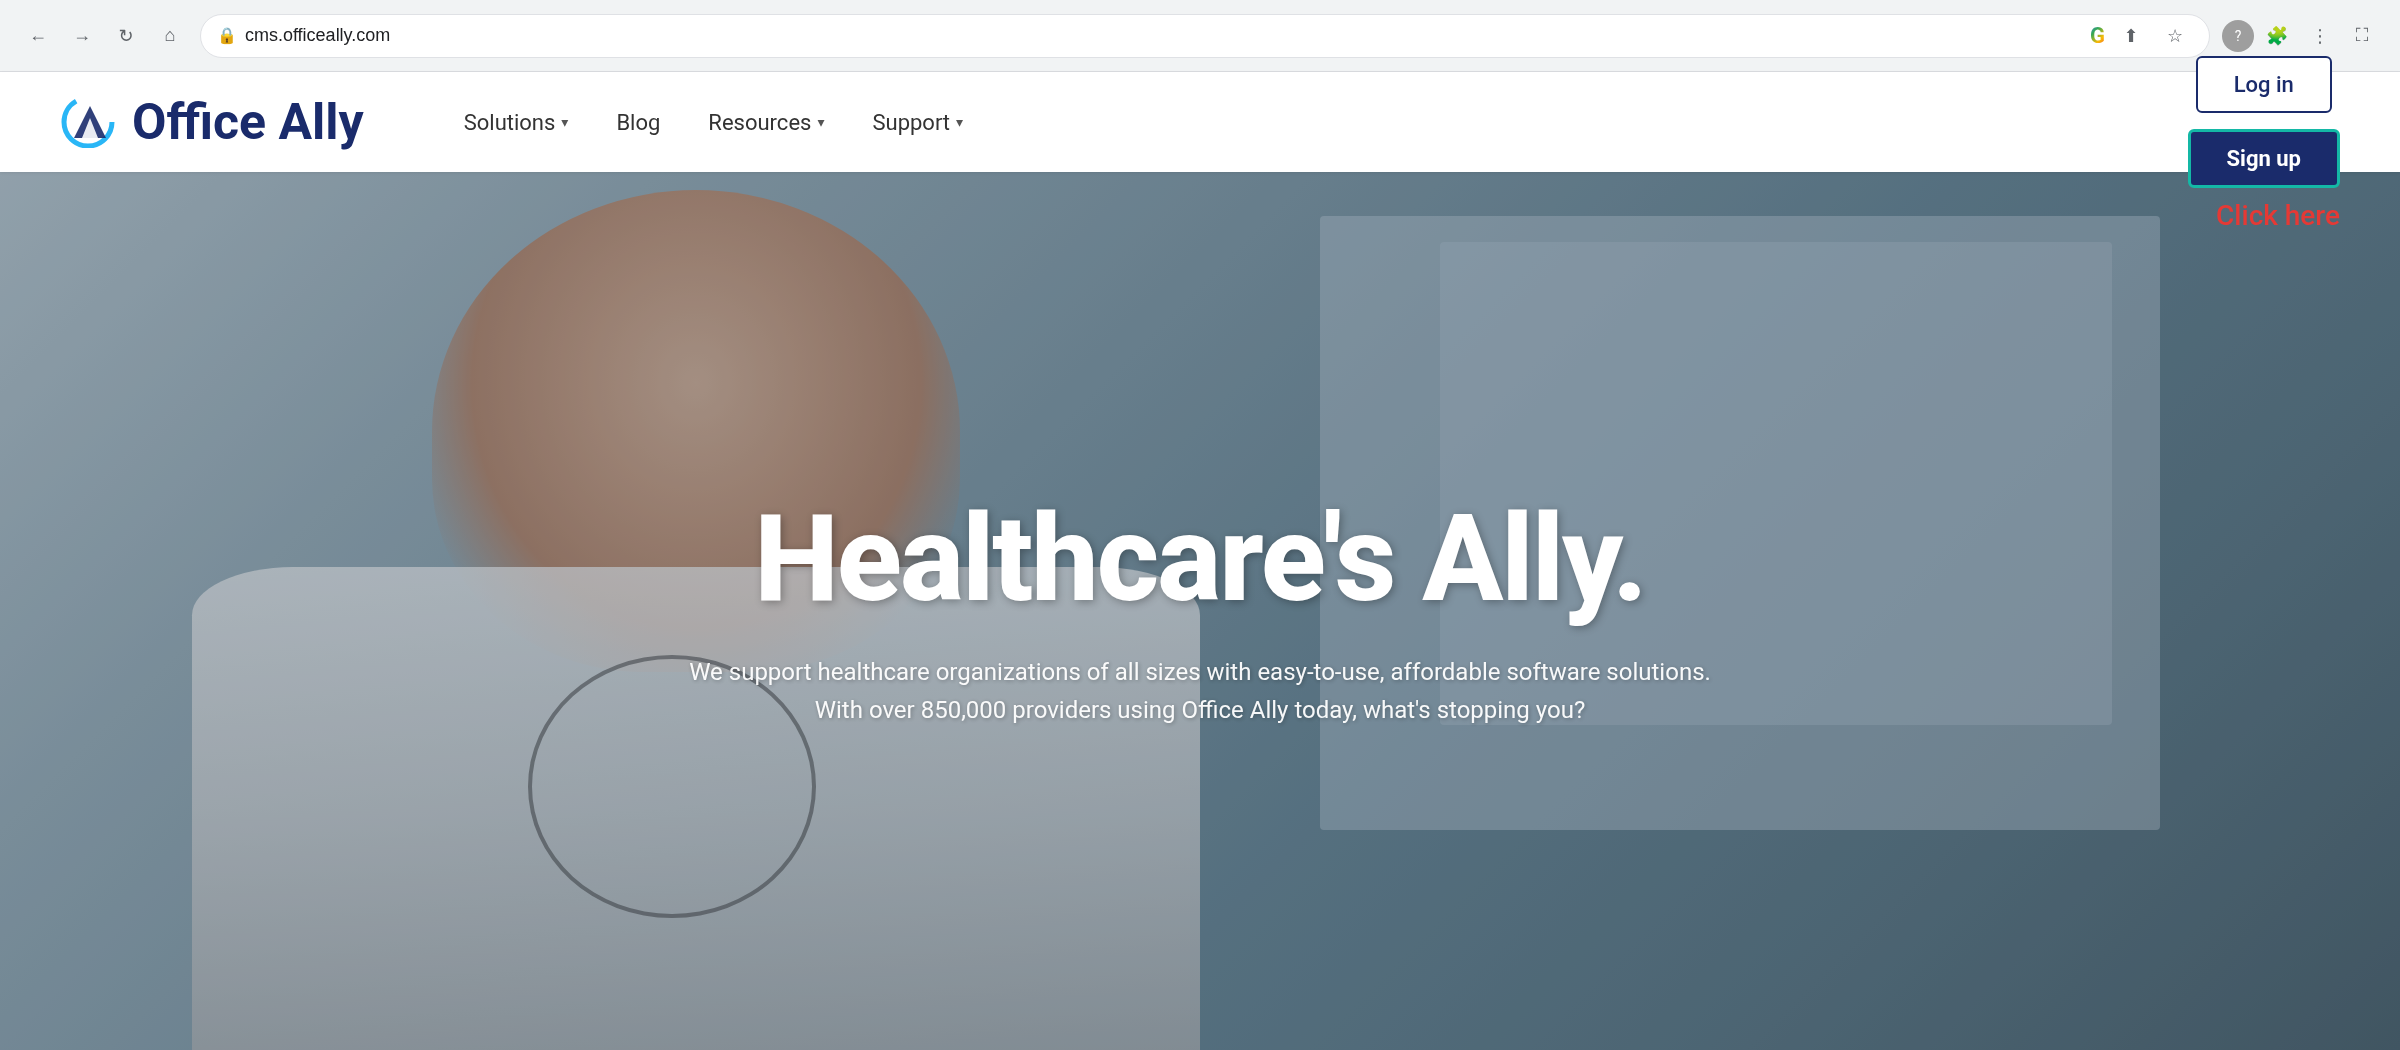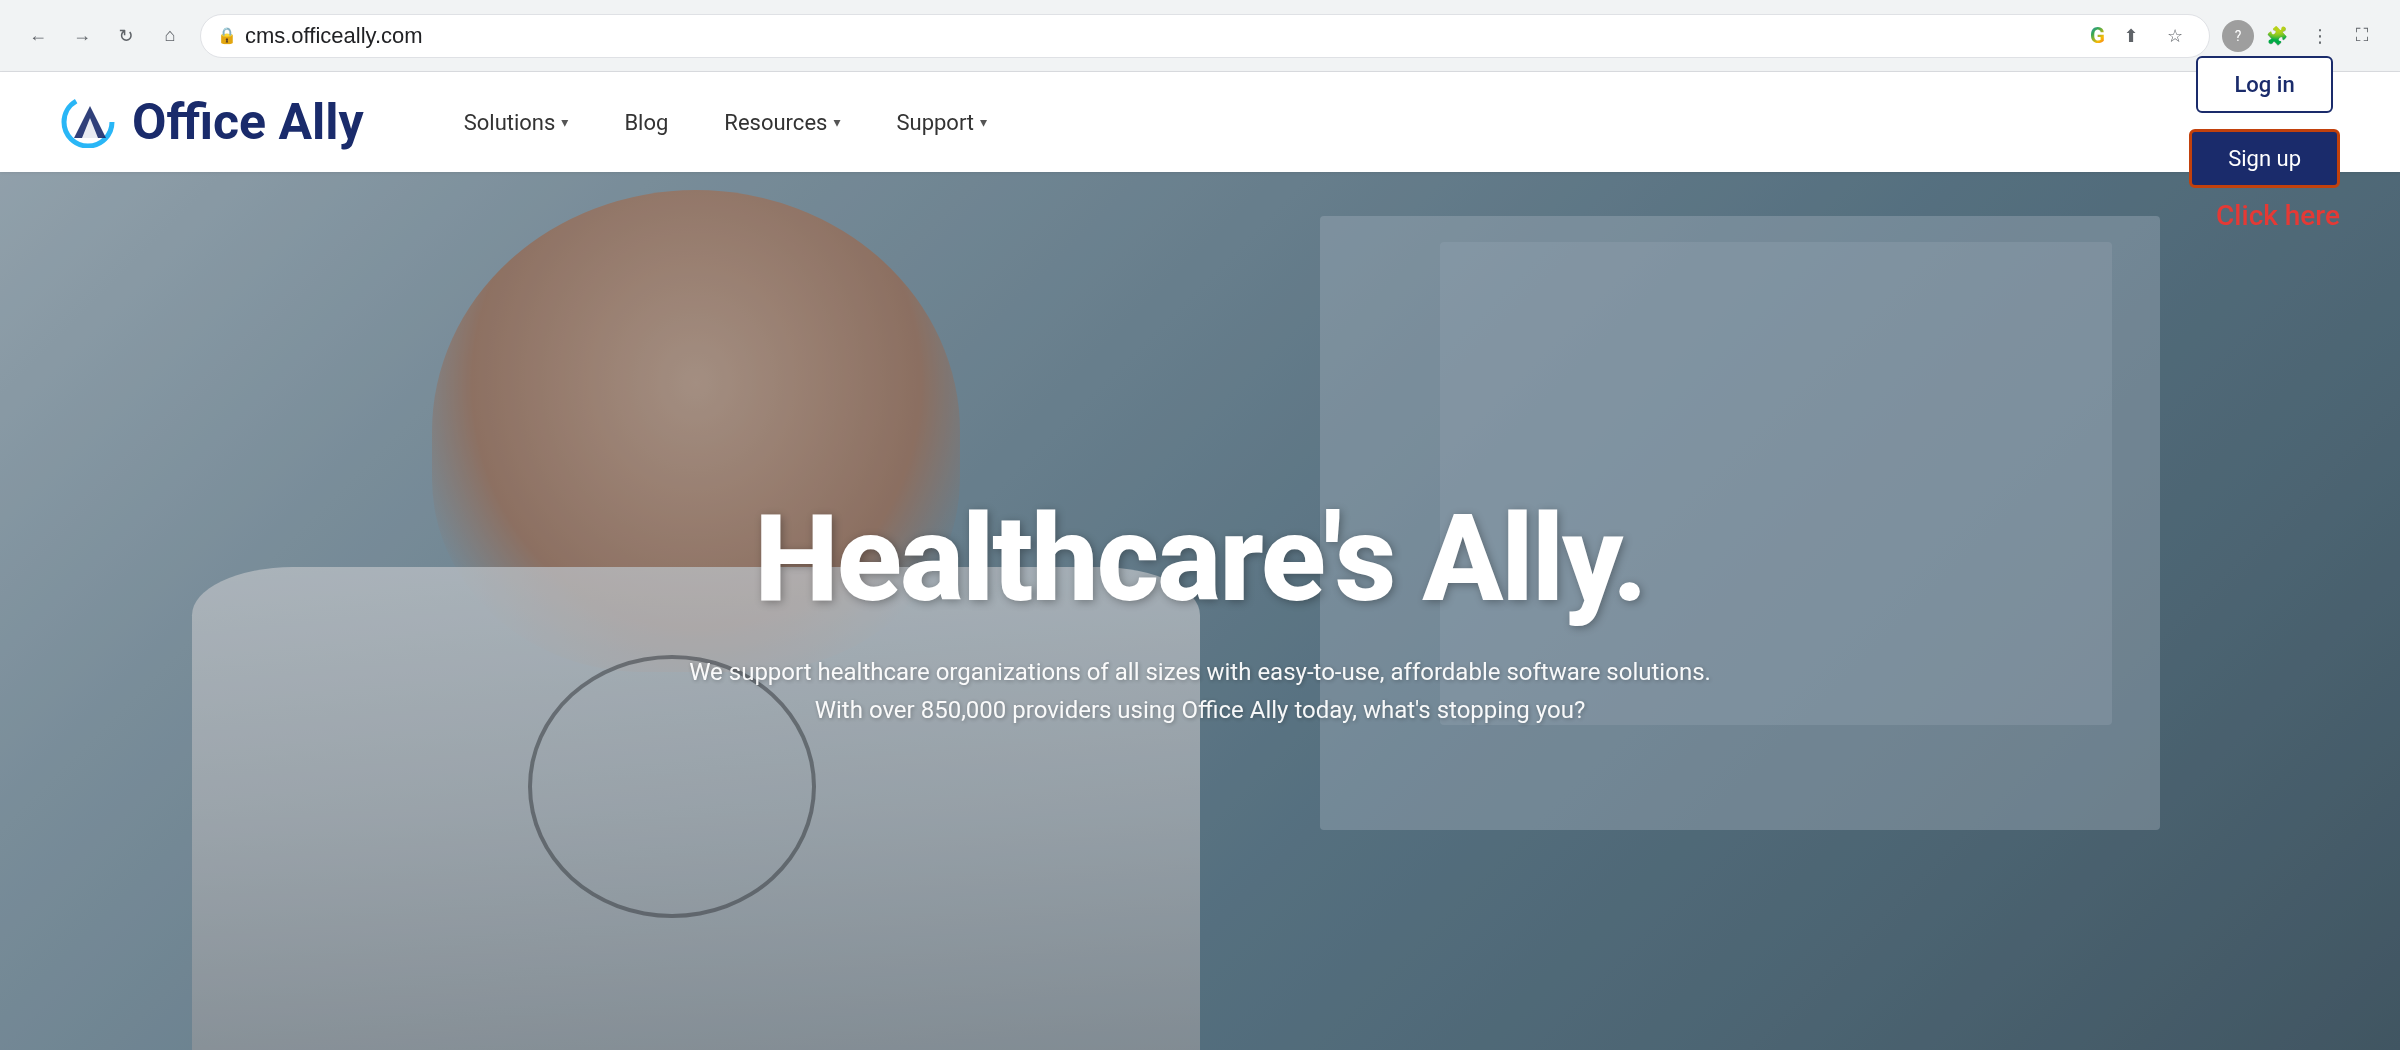--- a/index.html
+++ b/index.html
@@ -55,21 +55,21 @@
 
     .lock-icon {
       color: #5f6368;
       font-size: 16px;
     }
 
     .address-bar {
       flex: 1;
       border: none;
       outline: none;
-      font-size: 22px;
+      font-size: 18px;
       color: #202124;
       background: transparent;
     }
 
     .browser-right-icons {
       display: flex;
       align-items: center;
       gap: 6px;
     }
 
@@ -130,21 +130,21 @@
 
     .logo-text {
       font-size: 50px;
       font-weight: 700;
       color: #1a2b6b;
     }
 
     .nav-links {
       display: flex;
       align-items: center;
-      gap: 16px;
+      gap: 8px;
       flex: 1;
     }
 
     .nav-link {
       display: flex;
       align-items: center;
       gap: 6px;
       padding: 10px 20px;
       font-size: 22px;
       color: #333;
@@ -177,26 +177,26 @@
       background: white;
       cursor: pointer;
       font-family: inherit;
       font-weight: 500;
     }
 
     .signup-btn {
       padding: 14px 36px;
       font-size: 22px;
       color: white;
-      border: 3px solid #c2410c;
+      border: 3px solid #14b8a6;
       border-radius: 6px;
       background: #1a2b6b;
       cursor: pointer;
       font-family: inherit;
-      font-weight: 400;
+      font-weight: 700;
     }
 
     .click-here-label {
       position: absolute;
       bottom: -44px;
       right: 0;
       color: #e53935;
       font-size: 28px;
       font-weight: 500;
       text-align: right;

